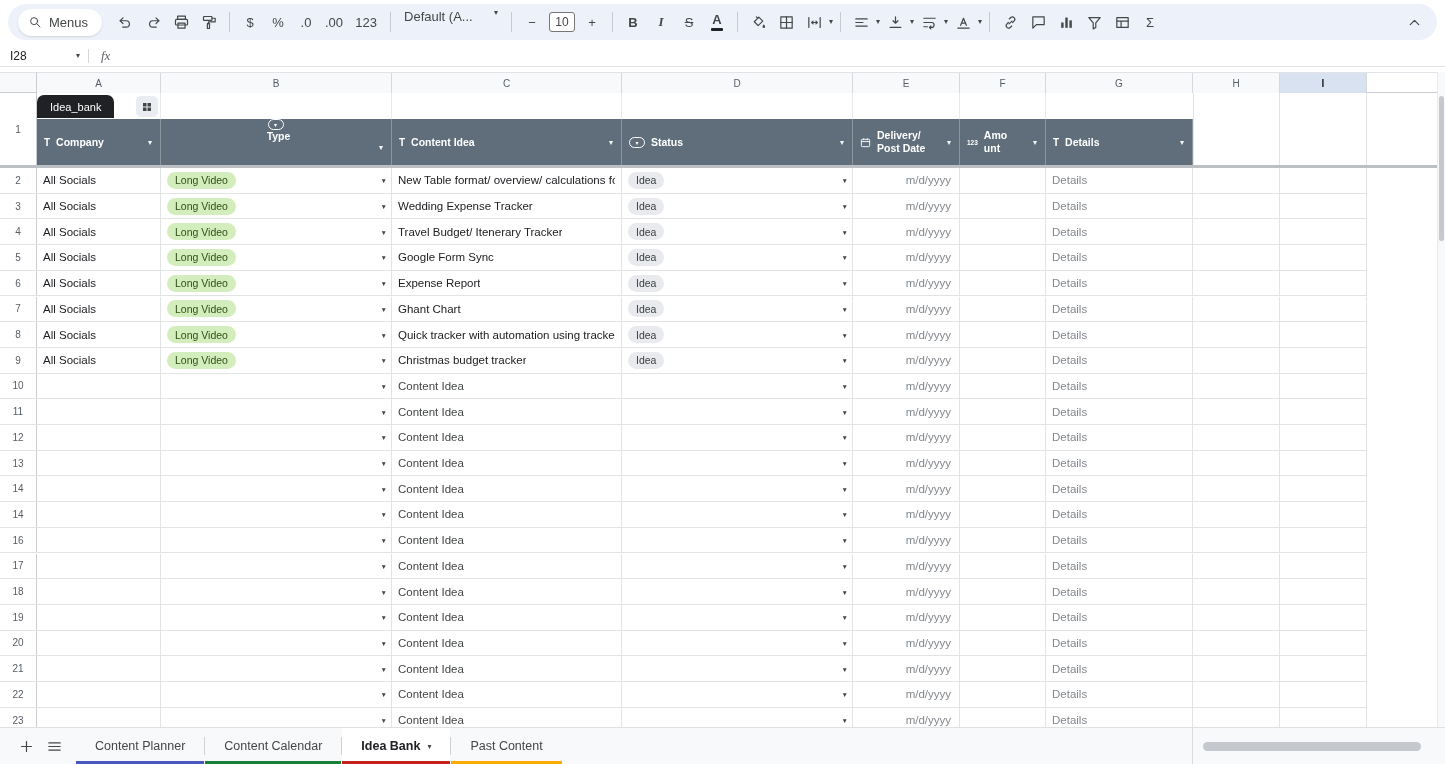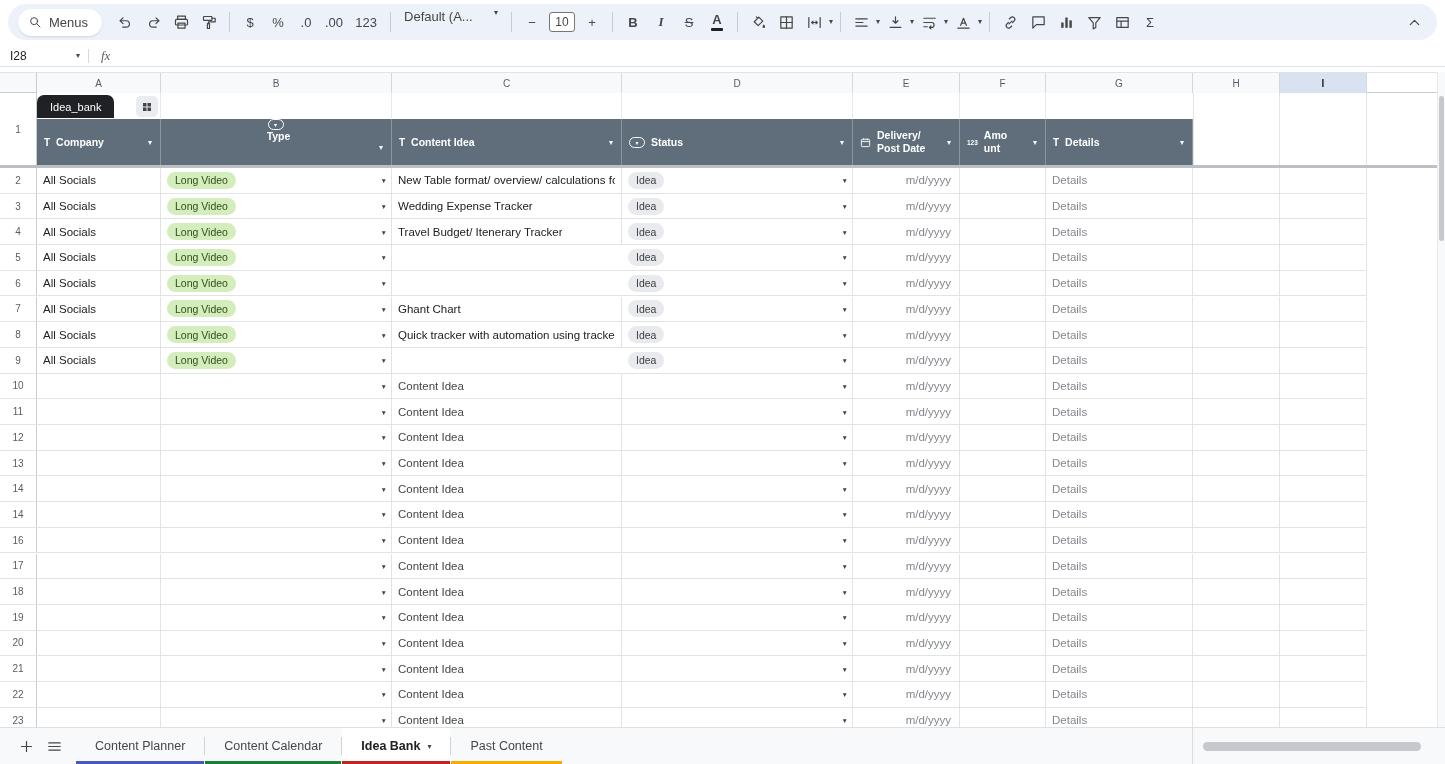--- a/index.html
+++ b/index.html
@@ -434,20 +434,23 @@
       </div>
       <div class="drow" style="top: 152.1px;">
         <div class="rownum">5</div>
         <div class="dcell" style="left: 37px; width: 124px;">
           <span class="celltxt">All Socials</span>
         </div>
         <div class="dcell" style="left: 161px; width: 231px;">
           <span class="chip" style="background: rgb(212, 237, 188); color: rgb(47, 79, 20);">Long Video</span>
           <span class="cellarrow">▼</span>
         </div>
+        <div class="dcell" style="left: 392px; width: 230px;">
+          <span class="celltxt">Google Form Sync</span>
+        </div>
         <div class="dcell" style="left: 622px; width: 231px;">
           <span class="chip" style="background: rgb(232, 234, 237); color: rgb(60, 64, 67);">Idea</span>
           <span class="cellarrow">▼</span>
         </div>
         <div class="dcell right" style="left: 853px; width: 107px;">
           <span class="ghost">m/d/yyyy</span>
         </div>
         <div class="dcell" style="left: 960px; width: 86px;"></div>
         <div class="dcell" style="left: 1046px; width: 147px;">
           <span class="ghost">Details</span>
@@ -457,20 +460,23 @@
       </div>
       <div class="drow" style="top: 177.8px;">
         <div class="rownum">6</div>
         <div class="dcell" style="left: 37px; width: 124px;">
           <span class="celltxt">All Socials</span>
         </div>
         <div class="dcell" style="left: 161px; width: 231px;">
           <span class="chip" style="background: rgb(212, 237, 188); color: rgb(47, 79, 20);">Long Video</span>
           <span class="cellarrow">▼</span>
         </div>
+        <div class="dcell" style="left: 392px; width: 230px;">
+          <span class="celltxt">Expense Report</span>
+        </div>
         <div class="dcell" style="left: 622px; width: 231px;">
           <span class="chip" style="background: rgb(232, 234, 237); color: rgb(60, 64, 67);">Idea</span>
           <span class="cellarrow">▼</span>
         </div>
         <div class="dcell right" style="left: 853px; width: 107px;">
           <span class="ghost">m/d/yyyy</span>
         </div>
         <div class="dcell" style="left: 960px; width: 86px;"></div>
         <div class="dcell" style="left: 1046px; width: 147px;">
           <span class="ghost">Details</span>
@@ -531,20 +537,23 @@
         <div class="dcell" style="left: 1280px; width: 87px;"></div>
       </div>
       <div class="drow" style="top: 254.9px;">
         <div class="rownum">9</div>
         <div class="dcell" style="left: 37px; width: 124px;">
           <span class="celltxt">All Socials</span>
         </div>
         <div class="dcell" style="left: 161px; width: 231px;">
           <span class="chip" style="background: rgb(212, 237, 188); color: rgb(47, 79, 20);">Long Video</span>
           <span class="cellarrow">▼</span>
+        </div>
+        <div class="dcell" style="left: 392px; width: 230px;">
+          <span class="celltxt">Christmas budget tracker</span>
         </div>
         <div class="dcell" style="left: 622px; width: 231px;">
           <span class="chip" style="background: rgb(232, 234, 237); color: rgb(60, 64, 67);">Idea</span>
           <span class="cellarrow">▼</span>
         </div>
         <div class="dcell right" style="left: 853px; width: 107px;">
           <span class="ghost">m/d/yyyy</span>
         </div>
         <div class="dcell" style="left: 960px; width: 86px;"></div>
         <div class="dcell" style="left: 1046px; width: 147px;">

